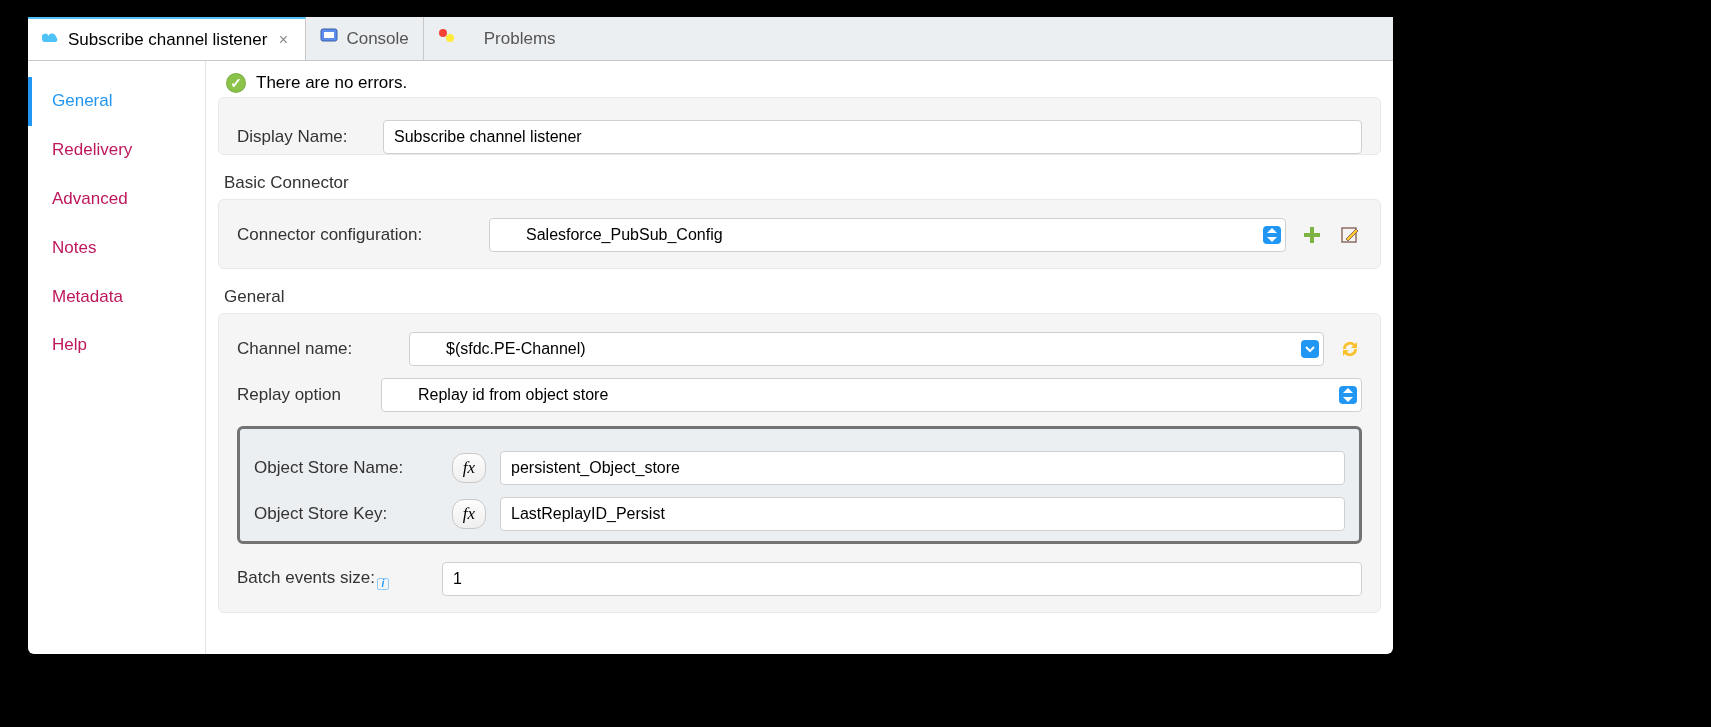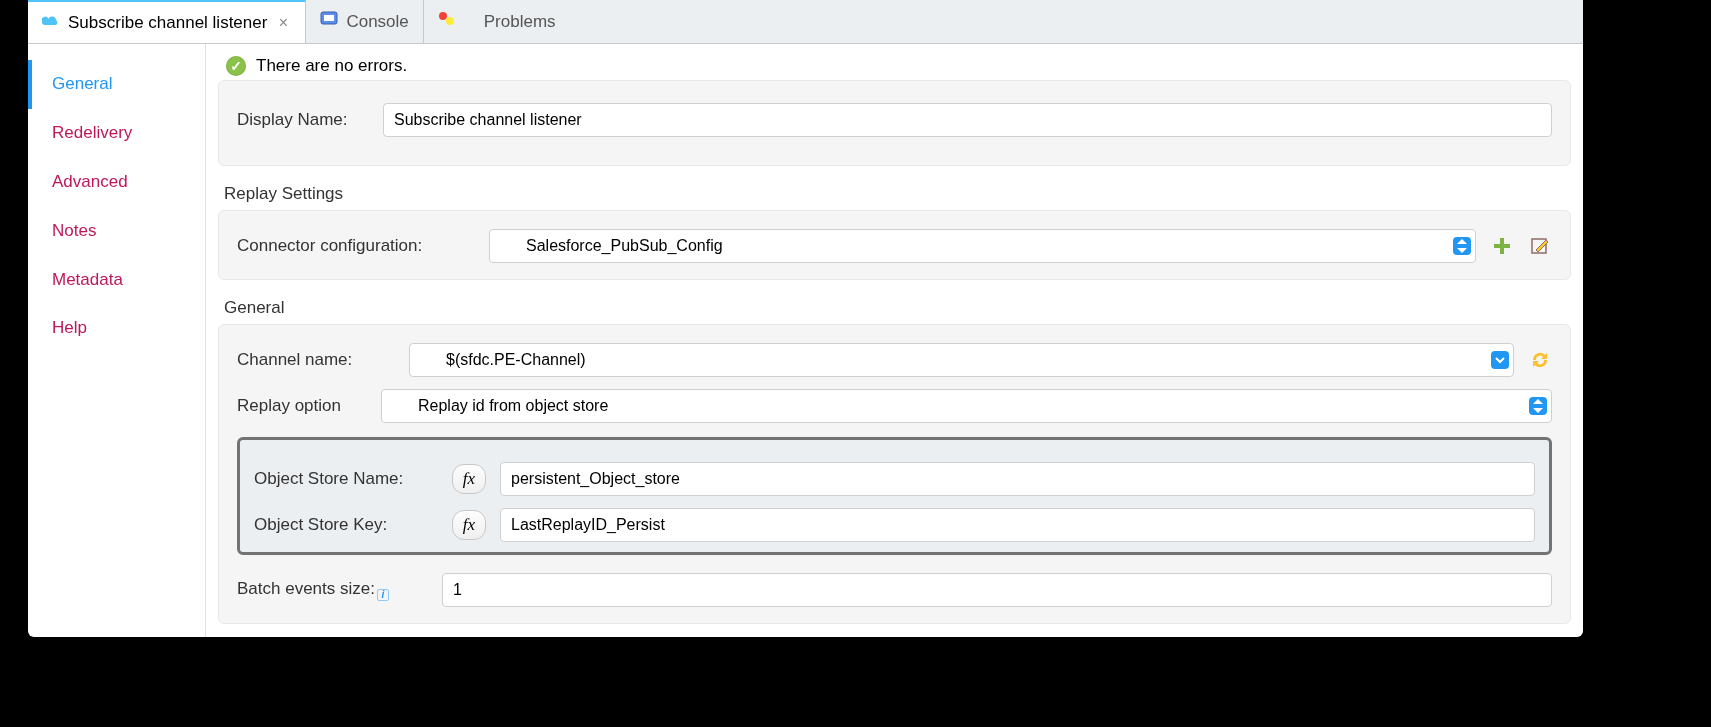--- a/index.html
+++ b/index.html
@@ -6,25 +6,26 @@
     body {
       font-family: -apple-system, BlinkMacSystemFont, "Segoe UI", Arial, sans-serif;
       font-size: 15px;
       background: #000;
       width: 1711px;
       height: 727px;
       padding: 0 70px 40px 0;
     }
     .window {
       background: #fff;
-      width: 1555px;
+      width: 1365px;
       height: 637px;
       margin-left: 28px;
       overflow: hidden;
       border-radius: 0 0 6px 6px;
+      margin-top: 17px;
     }
     
     .tabbar {
       display: flex;
       align-items: stretch;
       height: 44px;
       background: #eceff1;
       border-bottom: 1px solid #c8c8c8;
     }
     .tab {
@@ -266,28 +267,28 @@
       <span class="side-item">Help</span>
     </div>
 
     <div class="content">
 
       <div class="status">
         <span class="ok-badge">✓</span>
         <span>There are no errors.</span>
       </div>
 
-      <div class="section" style="margin-top:4px; padding-top:10px; padding-bottom:28px;">
+      <div class="section" style="margin-top:4px; padding-top:10px; padding-bottom:0;">
         <div class="row">
           <label class="lbl-displayname">Display Name:</label>
           <input class="input-text" type="text" value="Subscribe channel listener" style="">
         </div>
       </div>
 
-      <div class="heading">Replay Settings</div>
+      <div class="heading">Basic Connector</div>
       <div class="section">
         <div class="row">
           <label class="lbl-connector">Connector configuration:</label>
           <div class="select">
             <span>Salesforce_PubSub_Config</span>
             <span class="updown"></span>
           </div>
           <span class="icon-btn" title="Add">
             <svg width="20" height="20" viewBox="0 0 20 20">
                 <rect x="8" y="2" width="4" height="16" fill="#7cb342"></rect>

